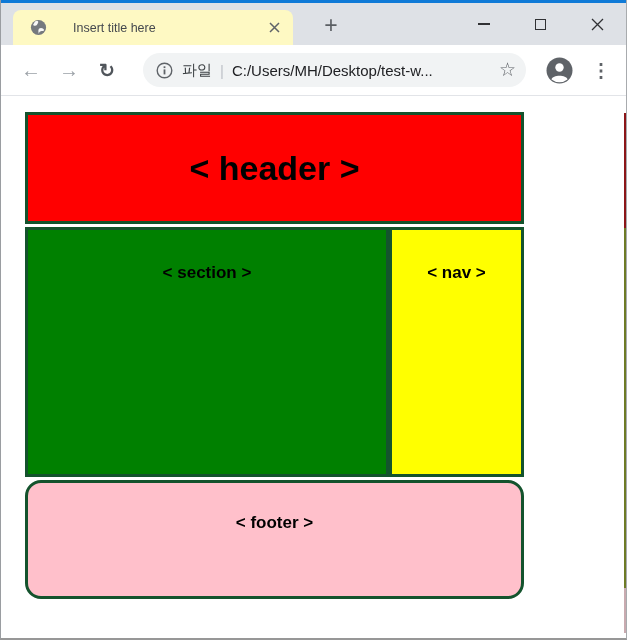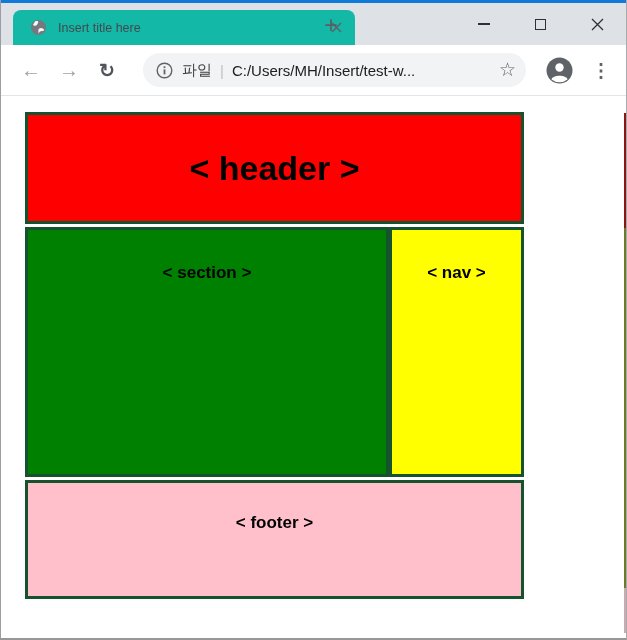--- a/index.html
+++ b/index.html
@@ -5,22 +5,22 @@
   * { margin:0; padding:0; box-sizing:border-box; }
   html,body { width:627px; height:640px; background:#fff; font-family:"Liberation Sans", sans-serif; }
 
   .browser { position:relative; width:627px; height:640px; background:#fff;
              border-left:1px solid #9a9da1; border-right:1px solid #a8abae;
              border-bottom:2px solid #979797; overflow:hidden; }
 
   .topline { height:3px; background:#0f7ad7; }
 
   .tabstrip { position:relative; height:42px; background:#dee1e6; }
-  .tab { position:absolute; left:12px; top:7px; width:342px; height:35px; background:#14b8a6;
-         border-radius:8px 8px 0 0; display:flex; align-items:center; padding:0 10px 0 17px; cursor:default; }
+  .tab { position:absolute; left:12px; top:7px; width:280px; height:35px; background:#fef9c3;
+         border-radius:8px 8px 0 0; display:flex; align-items:center; padding:0 10px 0 17px; cursor:default;gap:15px; }
   .tab-title { font-size:12.5px; color:#45494e; margin-left:11px; flex:1; white-space:nowrap; overflow:hidden; }
   .tab-close { display:flex; align-items:center; justify-content:center; width:18px; height:18px; border-radius:9px; }
   .newtab { position:absolute; left:316px; top:8px; width:28px; height:28px; display:flex; align-items:center;
             justify-content:center; color:#5a5e63; font-size:23px; font-weight:400; }
   .wincontrols { position:absolute; right:0; top:0; height:42px; display:flex; }
   .winbtn { width:57px; height:42px; display:flex; align-items:center; justify-content:center; }
   .min-glyph { width:12px; height:1.5px; background:#303134; }
   .max-glyph { width:11px; height:11px; border:1.2px solid #303134; background:transparent; }
 
   .toolbar { height:51px; background:#fff; display:flex; align-items:center; padding-left:16px;
@@ -38,21 +38,21 @@
   .menu { margin-left:16px; width:24px; font-size:19px; color:#5f6368; font-weight:bold; text-align:center; }
 
   .content { position:relative; height:541px; background:#fff; }
   .layout { position:absolute; left:24px; top:16px; width:499px; }
   .block { border:3px solid #14532d; font-weight:bold; color:#000; }
   .header-block { width:499px; height:112px; background:#ff0000; display:flex; align-items:center;
                   justify-content:center; font-size:34px; margin-bottom:3px; }
   .row { display:flex; margin-bottom:3px; }
   .nav-block { width:135px; height:250px; background:#ffff00; text-align:center; padding-top:33px; font-size:17px; }
   .section-block { width:364px; height:250px; background:#008000; text-align:center; padding-top:33px; font-size:17px; }
-  .footer-block { width:499px; height:119px; background:#ffc0cb; text-align:center; padding-top:30px; font-size:17px; }
+  .footer-block { width:499px; height:119px; background:#ffc0cb; text-align:center; padding-top:30px; font-size:17px;border-radius:16px; }
 
   .sliver { position:absolute; right:0; width:2px; }
   .sliver-red   { top:113px; height:115px; background:#8c1518; }
   .sliver-olive { top:228px; height:360px; background:#6e7b26; }
   .sliver-pink  { top:588px; height:45px;  background:#c9abb0; }
 </style>
 </head>
 <body>
 
 <div class="browser">
@@ -98,21 +98,21 @@
     <div class="omnibox">
       <span style="display:flex;">
         <svg width="17" height="17" viewBox="0 0 17 17">
           <circle cx="8.5" cy="8.5" r="7.3" fill="none" stroke="#5f6368" stroke-width="1.4"></circle>
           <rect x="7.6" y="4.3" width="1.8" height="1.8" fill="#5f6368"></rect>
           <rect x="7.6" y="7.4" width="1.8" height="5" fill="#5f6368"></rect>
         </svg>
       </span>
       <span class="scheme">파일</span>
       <span class="sep">|</span>
-      <span class="url">C:/Users/MH/Insert/test-w...</span>
+      <span class="url">C:/Users/MH/Desktop/test-w...</span>
       <span class="star">☆</span>
     </div>
 
     <span class="avatar">
       <svg width="27" height="27" viewBox="0 0 27 27">
         <circle cx="13.5" cy="13.5" r="13" fill="#5f6368"></circle>
         <circle cx="13.5" cy="10.5" r="4.2" fill="#fff"></circle>
         <path d="M5.5 22.5 C6.5 17.5, 20.5 17.5, 21.5 22.5 A 13 13 0 0 1 5.5 22.5 Z" fill="#fff"></path>
       </svg>
     </span>

